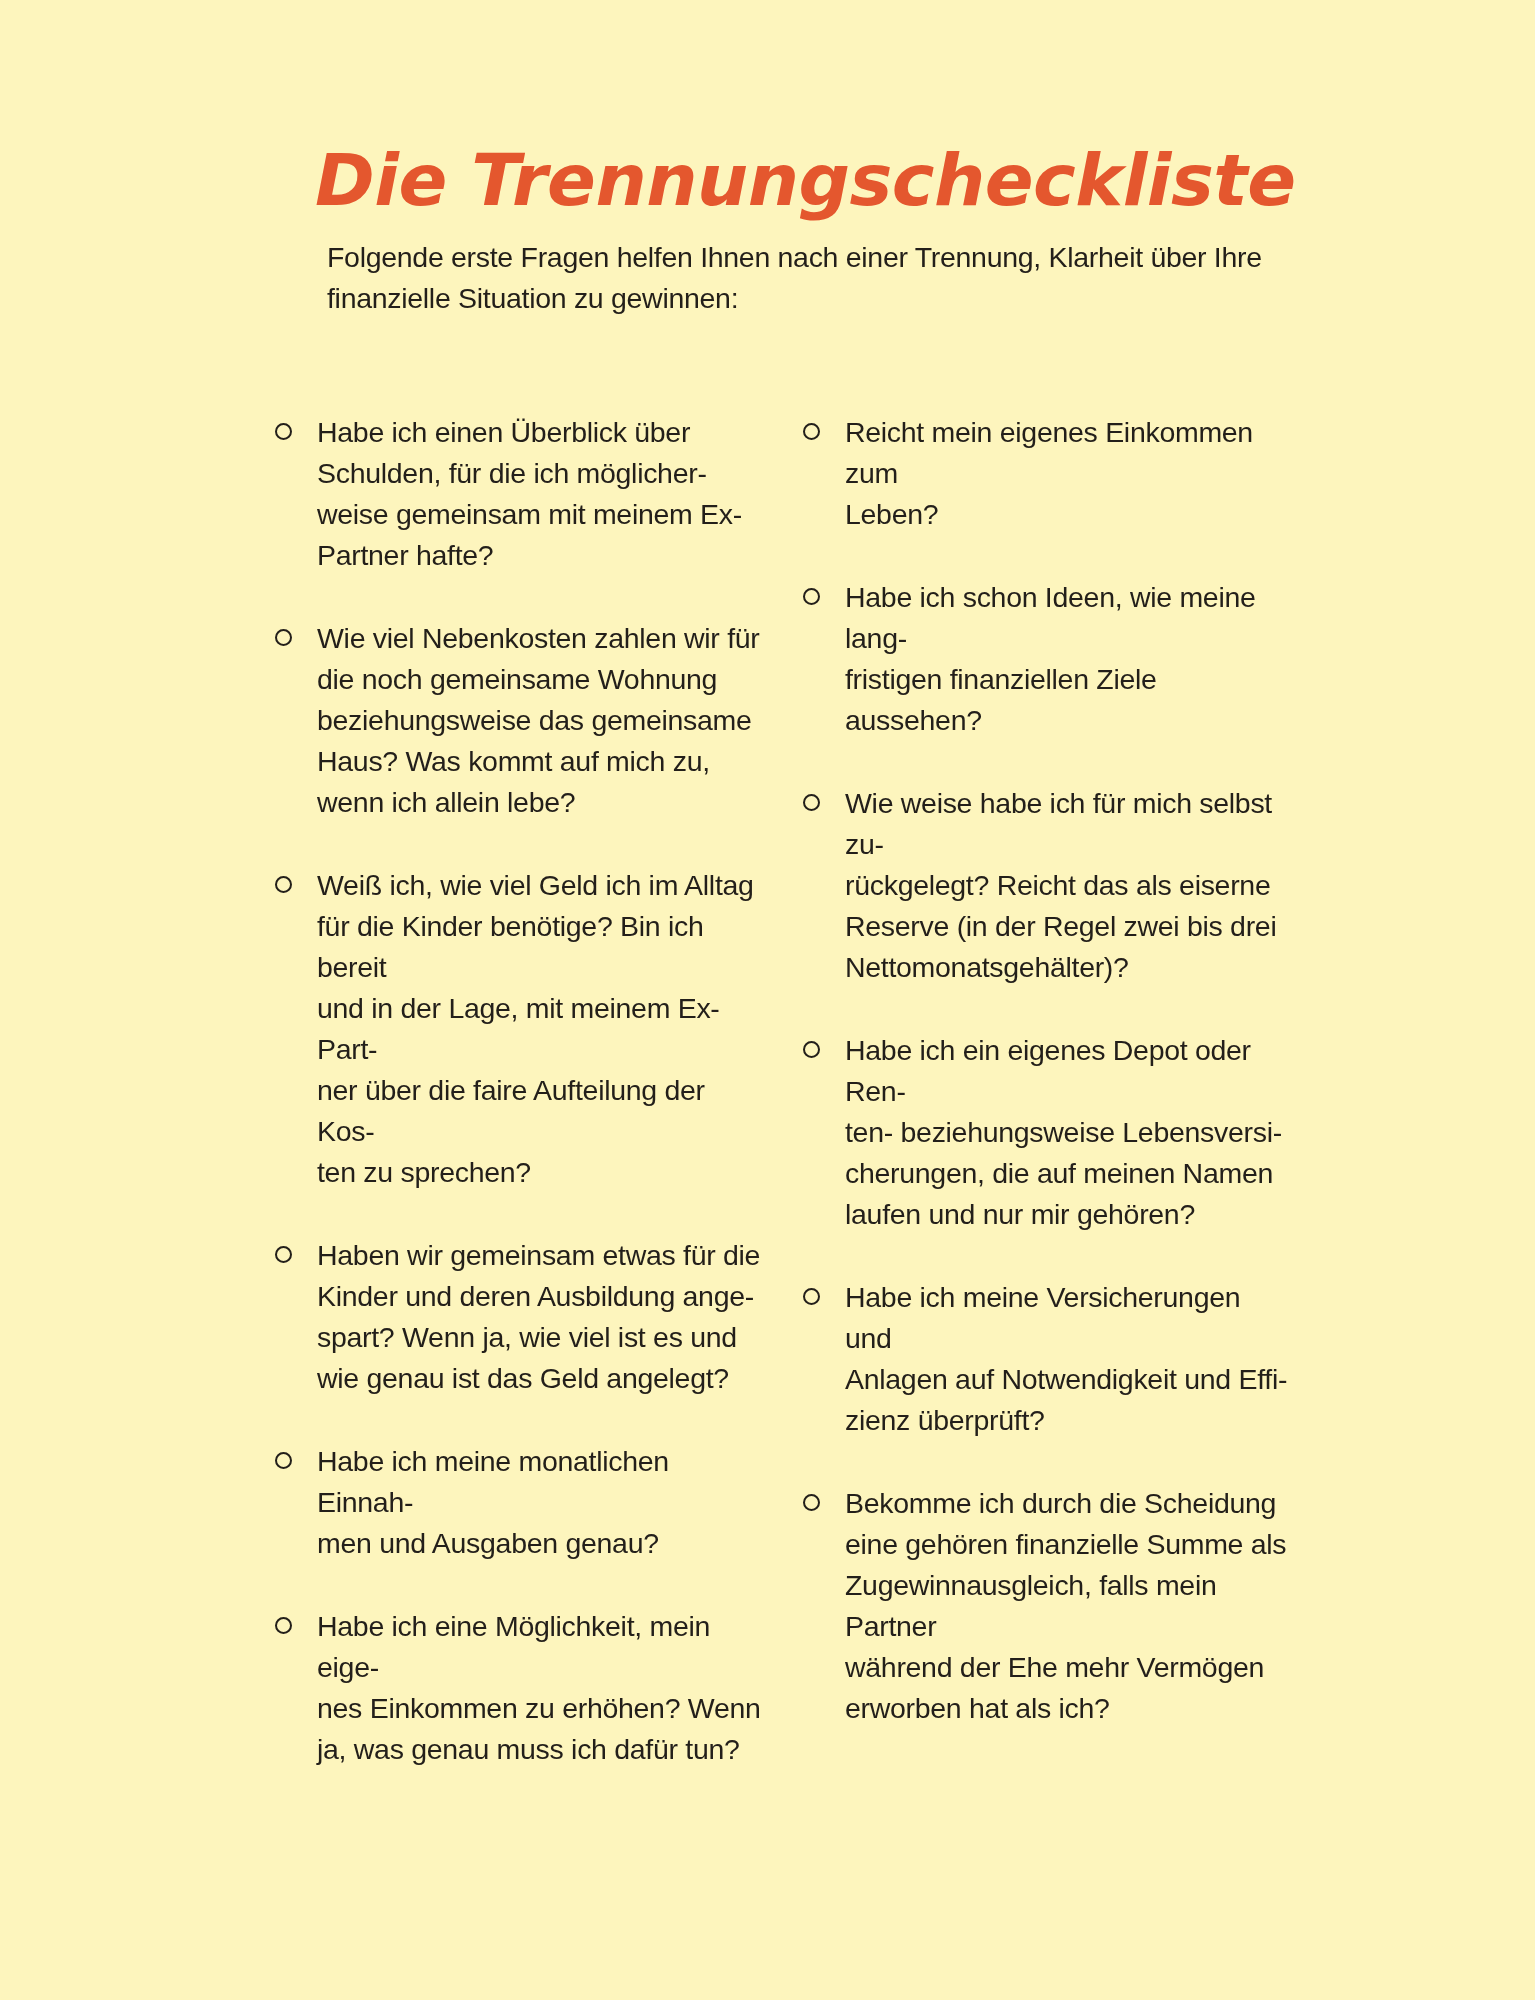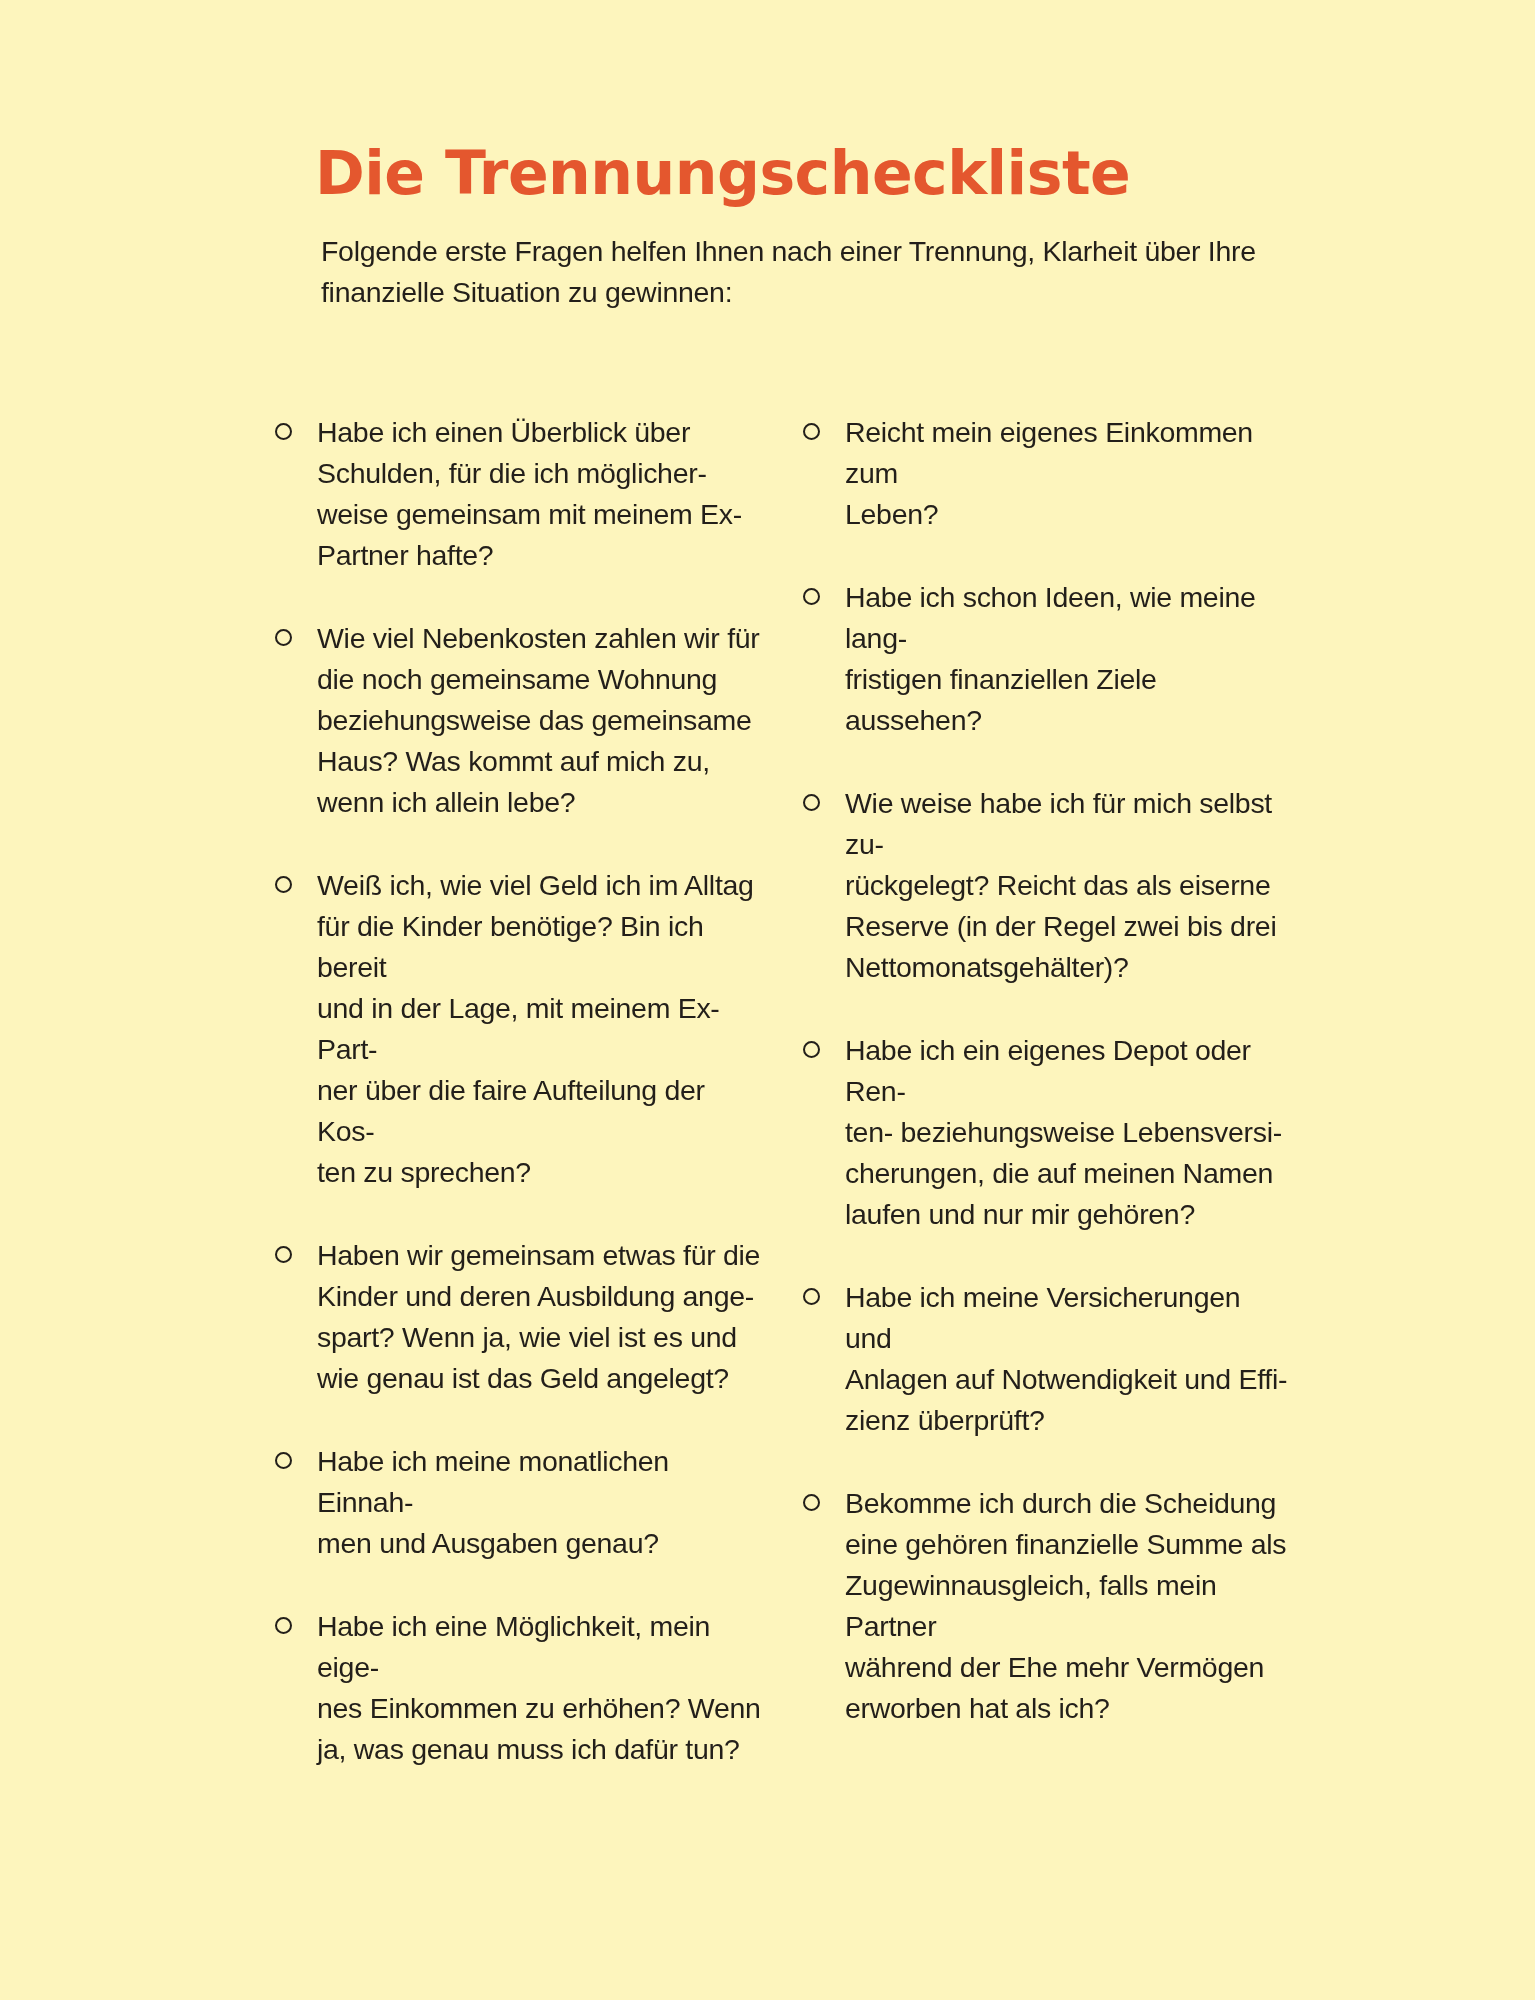--- a/index.html
+++ b/index.html
@@ -3,24 +3,24 @@
 <meta charset="utf-8">
 <style>
   html, body { margin:0; padding:0; }
   body {
     width:1535px; height:2000px; background:#FDF5BD; position:relative; overflow:hidden;
     font-family: "Liberation Sans", sans-serif; color:#231f1a;
   }
   .title {
     position:absolute; left:315px; top:138px; margin:0;
     font-family: "DejaVu Sans", sans-serif; font-weight:bold;
-    font-size:60px; letter-spacing:-0.5px; color:#E4572E;
+    font-size:72px; letter-spacing:-0.5px; color:#E4572E;font-style:italic;
   }
   .intro {
-    position:absolute; left:317px; top:227px; width:960px; margin:4px;
+    position:absolute; left:317px; top:227px; width:960px; margin:10px;
     font-size:28.5px; line-height:41px; letter-spacing:-0.3px;
   }
   .column { position:absolute; top:412px; width:490px; }
   .col-left { left:272px; }
   .col-right { left:800px; }
   .item {
     position:relative; padding-left:45px; margin:0 0 42px 0;
     font-size:28.5px; line-height:41px; letter-spacing:-0.3px;
   }
   .item .circle {

